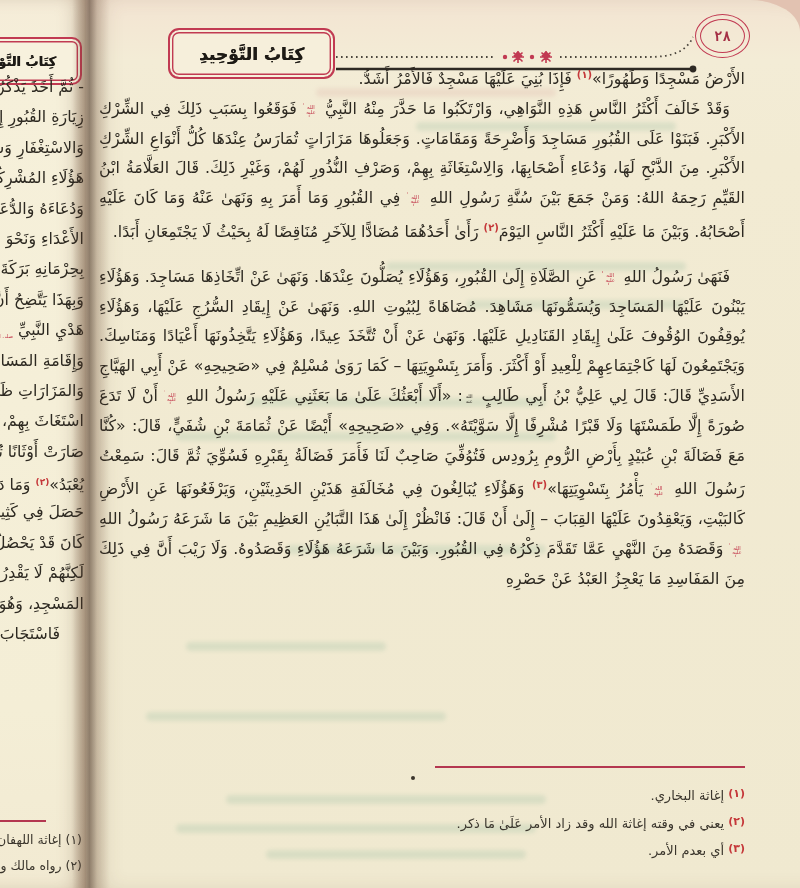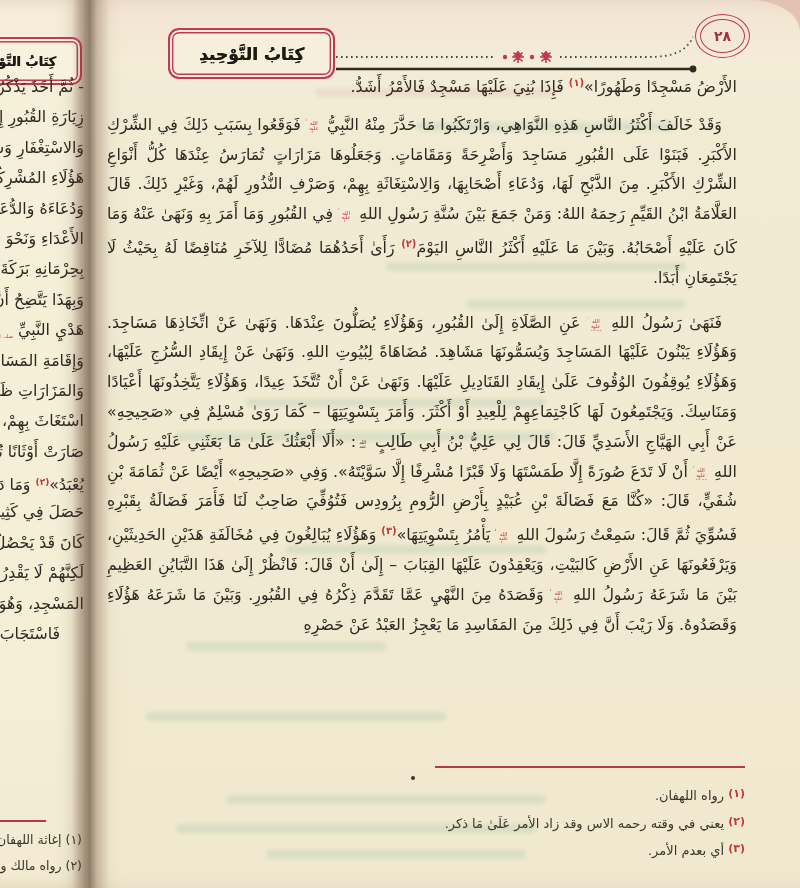--- a/index.html
+++ b/index.html
@@ -63,31 +63,31 @@
 
   .page-circle{
     position:absolute;right:50px;top:14px;width:53px;height:42px;
     border:1.8px solid #c13a52;border-radius:50%;
     display:flex;align-items:center;justify-content:center;z-index:4;
   }
   .page-circle-inner{
     width:43px;height:32px;border:1.4px solid #c13a52;border-radius:50%;
     display:flex;align-items:center;justify-content:center;
   }
-  .page-num{color:#a53046;font-size:14px;font-weight:bold;}
+  .page-num{color:#a53046;font-size:14px;font-weight:bold;font-family:Liberation Mono, monospace;}
 
   .ornament{position:absolute;left:0;top:0;z-index:3;}
 
   
   .btext{
     position:absolute;top:60px;right:55px;left:13px;
     direction:rtl;text-align:justify;color:#2d2921;
     font-size:15.8px;line-height:29.8px;z-index:4;
   }
-  .btext p{margin:8px;}
+  .btext p{margin:0;}
   .btext p.pind{text-indent:15px;}
   .btext p.pgap{margin-top:15px;}
 
   .fnref{color:#c5383a;font-size:10px;vertical-align:6px;font-weight:bold;letter-spacing:-1px;}
   .fnref-sm{color:#c5383a;font-size:9px;vertical-align:5px;font-weight:bold;letter-spacing:-1px;}
   .saw{
     display:inline-block;width:16px;font-size:5.3px;line-height:4.6px;
     color:#c03347;vertical-align:-3px;text-align:center;overflow:hidden;max-height:16px;
   }
   .radi{
@@ -185,19 +185,19 @@
     <div class="btext">
       <p><span>الأَرْضُ مَسْجِدًا وَطَهُورًا»</span><span class="fnref">(١)</span><span> فَإِذَا بُنِيَ عَلَيْهَا مَسْجِدٌ فَالأَمْرُ أَشَدُّ.</span></p>
       <p class="pind"><span>وَقَدْ خَالَفَ أَكْثَرُ النَّاسِ هَذِهِ النَّوَاهِي، وَارْتَكَبُوا مَا حَذَّرَ مِنْهُ النَّبِيُّ </span><span class="saw">صلى الله عليه وسلم</span><span> فَوَقَعُوا بِسَبَبِ ذَلِكَ فِي الشِّرْكِ الأَكْبَرِ. فَبَنَوْا عَلَى القُبُورِ مَسَاجِدَ وَأَضْرِحَةً وَمَقَامَاتٍ. وَجَعَلُوهَا مَزَارَاتٍ تُمَارَسُ عِنْدَهَا كُلُّ أَنْوَاعِ الشِّرْكِ الأَكْبَرِ. مِنَ الذَّبْحِ لَهَا، وَدُعَاءِ أَصْحَابِهَا، وَالِاسْتِغَاثَةِ بِهِمْ، وَصَرْفِ النُّذُورِ لَهُمْ، وَغَيْرِ ذَلِكَ. قَالَ العَلَّامَةُ ابْنُ القَيِّمِ رَحِمَهُ اللهُ: وَمَنْ جَمَعَ بَيْنَ سُنَّةِ رَسُولِ اللهِ </span><span class="saw">صلى الله عليه وسلم</span><span> فِي القُبُورِ وَمَا أَمَرَ بِهِ وَنَهَىٰ عَنْهُ وَمَا كَانَ عَلَيْهِ أَصْحَابُهُ. وَبَيْنَ مَا عَلَيْهِ أَكْثَرُ النَّاسِ اليَوْمَ</span><span class="fnref">(٢)</span><span> رَأَىٰ أَحَدُهُمَا مُضَادًّا لِلآخَرِ مُنَاقِضًا لَهُ بِحَيْثُ لَا يَجْتَمِعَانِ أَبَدًا.</span></p>
       <p class="pind pgap"><span>فَنَهَىٰ رَسُولُ اللهِ </span><span class="saw">صلى الله عليه وسلم</span><span> عَنِ الصَّلَاةِ إِلَىٰ القُبُورِ، وَهَؤُلَاءِ يُصَلُّونَ عِنْدَهَا. وَنَهَىٰ عَنْ اتِّخَاذِهَا مَسَاجِدَ. وَهَؤُلَاءِ يَبْنُونَ عَلَيْهَا المَسَاجِدَ وَيُسَمُّونَهَا مَشَاهِدَ. مُضَاهَاةً لِبُيُوتِ اللهِ. وَنَهَىٰ عَنْ إِيقَادِ السُّرُجِ عَلَيْهَا، وَهَؤُلَاءِ يُوقِفُونَ الوُقُوفَ عَلَىٰ إِيقَادِ القَنَادِيلِ عَلَيْهَا. وَنَهَىٰ عَنْ أَنْ تُتَّخَذَ عِيدًا، وَهَؤُلَاءِ يَتَّخِذُونَهَا أَعْيَادًا وَمَنَاسِكَ. وَيَجْتَمِعُونَ لَهَا كَاجْتِمَاعِهِمْ لِلْعِيدِ أَوْ أَكْثَرَ. وَأَمَرَ بِتَسْوِيَتِهَا – كَمَا رَوَىٰ مُسْلِمٌ فِي «صَحِيحِهِ» عَنْ أَبِي الهَيَّاجِ الأَسَدِيِّ قَالَ: قَالَ لِي عَلِيُّ بْنُ أَبِي طَالِبٍ </span><span class="radi">رضي الله عنه</span><span>: «أَلَا أَبْعَثُكَ عَلَىٰ مَا بَعَثَنِي عَلَيْهِ رَسُولُ اللهِ </span><span class="saw">صلى الله عليه وسلم</span><span> أَنْ لَا تَدَعَ صُورَةً إِلَّا طَمَسْتَهَا وَلَا قَبْرًا مُشْرِفًا إِلَّا سَوَّيْتَهُ». وَفِي «صَحِيحِهِ» أَيْضًا عَنْ ثُمَامَةَ بْنِ شُفَيٍّ، قَالَ: «كُنَّا مَعَ فَضَالَةَ بْنِ عُبَيْدٍ بِأَرْضِ الرُّومِ بِرُودِس فَتُوُفِّيَ صَاحِبٌ لَنَا فَأَمَرَ فَضَالَةُ بِقَبْرِهِ فَسُوِّيَ ثُمَّ قَالَ: سَمِعْتُ رَسُولَ اللهِ </span><span class="saw">صلى الله عليه وسلم</span><span> يَأْمُرُ بِتَسْوِيَتِهَا»</span><span class="fnref">(٣)</span><span> وَهَؤُلَاءِ يُبَالِغُونَ فِي مُخَالَفَةِ هَذَيْنِ الحَدِيثَيْنِ، وَيَرْفَعُونَهَا عَنِ الأَرْضِ كَالبَيْتِ، وَيَعْقِدُونَ عَلَيْهَا القِبَابَ – إِلَىٰ أَنْ قَالَ: فَانْظُرْ إِلَىٰ هَذَا التَّبَايُنِ العَظِيمِ بَيْنَ مَا شَرَعَهُ رَسُولُ اللهِ </span><span class="saw">صلى الله عليه وسلم</span><span> وَقَصَدَهُ مِنَ النَّهْيِ عَمَّا تَقَدَّمَ ذِكْرُهُ فِي القُبُورِ. وَبَيْنَ مَا شَرَعَهُ هَؤُلَاءِ وَقَصَدُوهُ. وَلَا رَيْبَ أَنَّ فِي ذَلِكَ مِنَ المَفَاسِدِ مَا يَعْجِزُ العَبْدُ عَنْ حَصْرِهِ</span></p>
     </div>
 
     <div class="fdivider"></div>
     <div class="fdot"></div>
 
     <div class="footnotes">
-      <div><span class="fn-marker">(١)</span> <span>رواه اللهفان.</span></div>
-      <div><span class="fn-marker">(٢)</span> <span>يعني في وقته رحمه الاس وقد زاد الأمر عَلَىٰ مَا ذكر.</span></div>
+      <div><span class="fn-marker">(١)</span> <span>إغاثة البخاري.</span></div>
+      <div><span class="fn-marker">(٢)</span> <span>يعني في وقته إغاثة الله وقد زاد الأمر عَلَىٰ مَا ذكر.</span></div>
       <div><span class="fn-marker">(٣)</span> <span>أي بعدم الأمر.</span></div>
     </div>
 
   </div>
 </div>
 
 </body></html>

